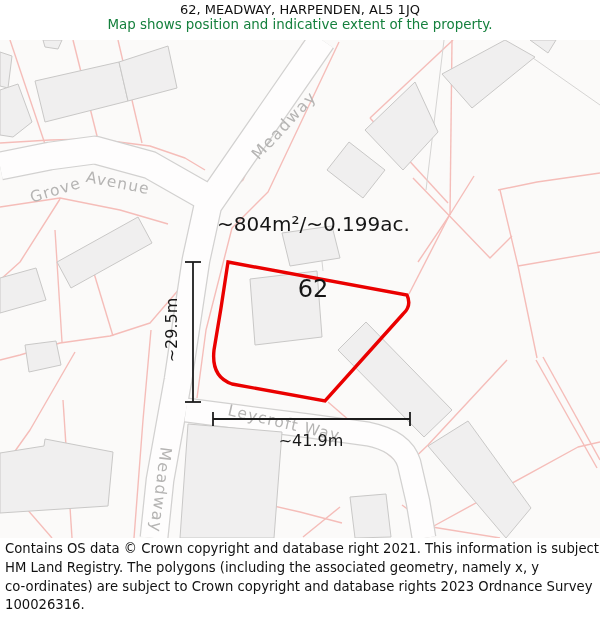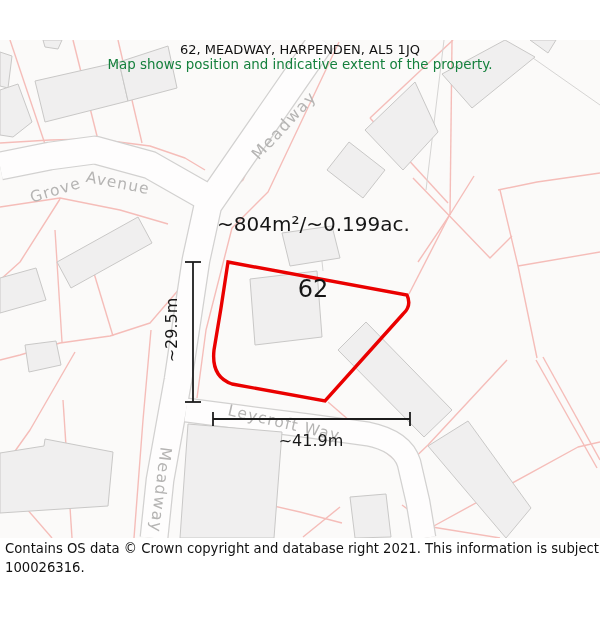--- a/index.html
+++ b/index.html
@@ -6,21 +6,21 @@
   body{
     width:600px;height:625px;overflow:hidden;position:relative;
     font-family:"DejaVu Sans","Liberation Sans",sans-serif;
     -webkit-font-smoothing:antialiased;
   }
   .header{
     position:absolute;top:0;left:0;width:600px;height:40px;
     text-align:center;background:#ffffff;z-index:3;
   }
   .header .title{
-    font-size:13px;color:#111;padding-top:9px;line-height:15px;margin-top:33px;
+    font-size:13px;color:#111;padding-top:2px;line-height:15px;
   }
   .header .subtitle{
     font-size:13.4px;color:#15803d;line-height:16px;
   }
   .map-wrap{position:absolute;top:40px;left:0;width:600px;height:498px;z-index:1;}
   svg{display:block;}
   svg text{font-family:"DejaVu Sans","Liberation Sans",sans-serif;}
   .road-label{fill:#b5b4b3;}
   .black-label{fill:#161616;}
   .footer{
@@ -142,14 +142,16 @@
 
   <text class="black-label" font-size="20" x="217" y="231">~804m²/~0.199ac.</text>
   <text class="black-label" font-size="24" text-anchor="middle" x="313" y="297">62</text>
   <text class="black-label" font-size="16" text-anchor="middle" x="172" y="335" transform="rotate(-90 172 330)">~29.5m</text>
   <text class="black-label" font-size="16" text-anchor="middle" x="311" y="446">~41.9m</text>
 </svg>
 </div>
 
 <div class="footer">
   <div>Contains OS data © Crown copyright and database right 2021. This information is subject</div>
+  <div>HM Land Registry. The polygons (including the associated geometry, namely x, y</div>
+  <div>co-ordinates) are subject to Crown copyright and database rights 2023 Ordnance Survey</div>
   <div>100026316.</div>
 </div>
 
 </body></html>

